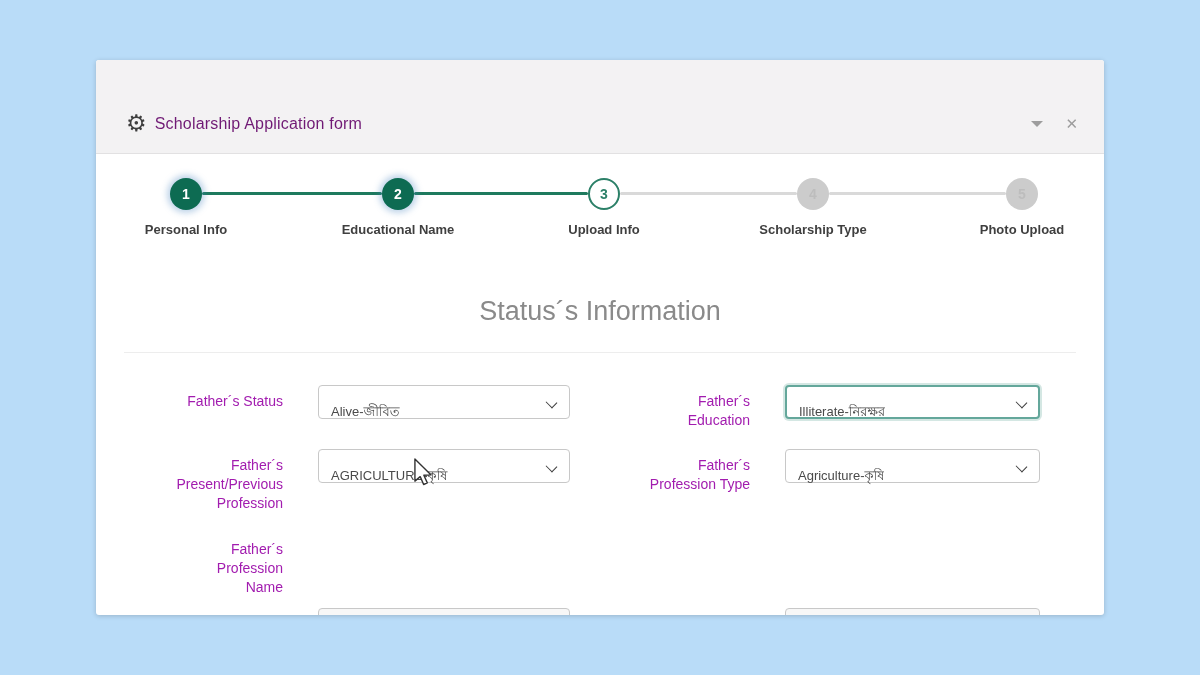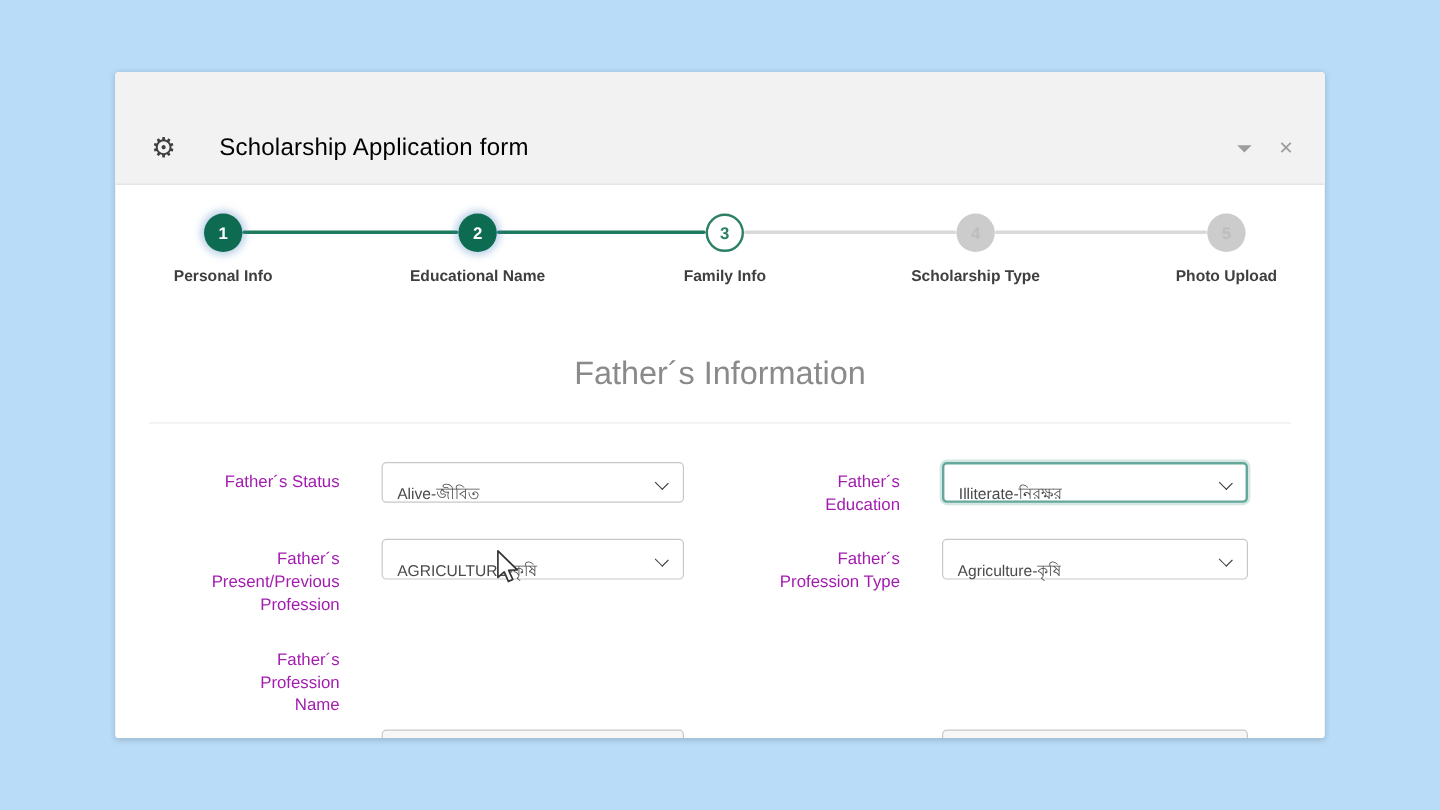--- a/index.html
+++ b/index.html
@@ -14,21 +14,21 @@
     background:#ffffff; border-radius:3px; overflow:hidden;
     box-shadow:0 1px 5px rgba(0,0,0,0.18);
   }
   
   .titlebar {
     position:absolute; left:0; top:0; width:100%; height:94px;
     background:#f3f2f3; border-bottom:1px solid #e2e1e2;
     display:flex; align-items:center; padding:34px 26px 0 30px;
   }
   .gear { font-size:23px; color:#3f3f3f; line-height:1; margin-right:8px; }
-  .title { font-size:20px; color:#000000; letter-spacing:0.2px;margin-left:28px; }
+  .title { font-size:16px; color:#701a75; letter-spacing:0.2px; }
   .controls { margin-left:auto; display:flex; align-items:center; gap:22px; }
   .caret-icon {
     width:0; height:0; display:inline-block; cursor:pointer;
     border-left:6px solid transparent; border-right:6px solid transparent;
     border-top:6px solid #9d9d9d;
   }
   .close-icon { font-size:15px; color:#9d9d9d; cursor:pointer; line-height:1; font-weight:bold; }
   
   .connector { position:absolute; top:132px; height:3px; border-radius:2px; }
   .connector.done { background:#1e7a5e; }
@@ -111,25 +111,25 @@
     </div>
   <div class="step-circle pending" style="left:701px">
       <span>4</span>
     </div>
   <div class="step-circle pending" style="left:910px">
       <span>5</span>
     </div>
 
   <div class="step-label" style="left:0px">Personal Info</div>
   <div class="step-label" style="left:212px">Educational Name</div>
-  <div class="step-label" style="left:418px">Family Info</div>
+  <div class="step-label" style="left:418px">Upload Info</div>
   <div class="step-label" style="left:627px">Scholarship Type</div>
   <div class="step-label" style="left:836px">Photo Upload</div>
 
-  <div class="section-heading">Father´s Information</div>
+  <div class="section-heading">Status´s Information</div>
   <div class="section-divider"></div>
 
   <div class="field-label" style="left:57px;top:332px">Father´s Status</div>
   <div class="select" style="left:222px;top:325px;width:252px">
     <span class="select-value">Alive-জীবিত</span>
     <span class="chevron"></span>
   </div>
 
   <div class="field-label" style="left:524px;top:332px">Father´s
 Education</div>

